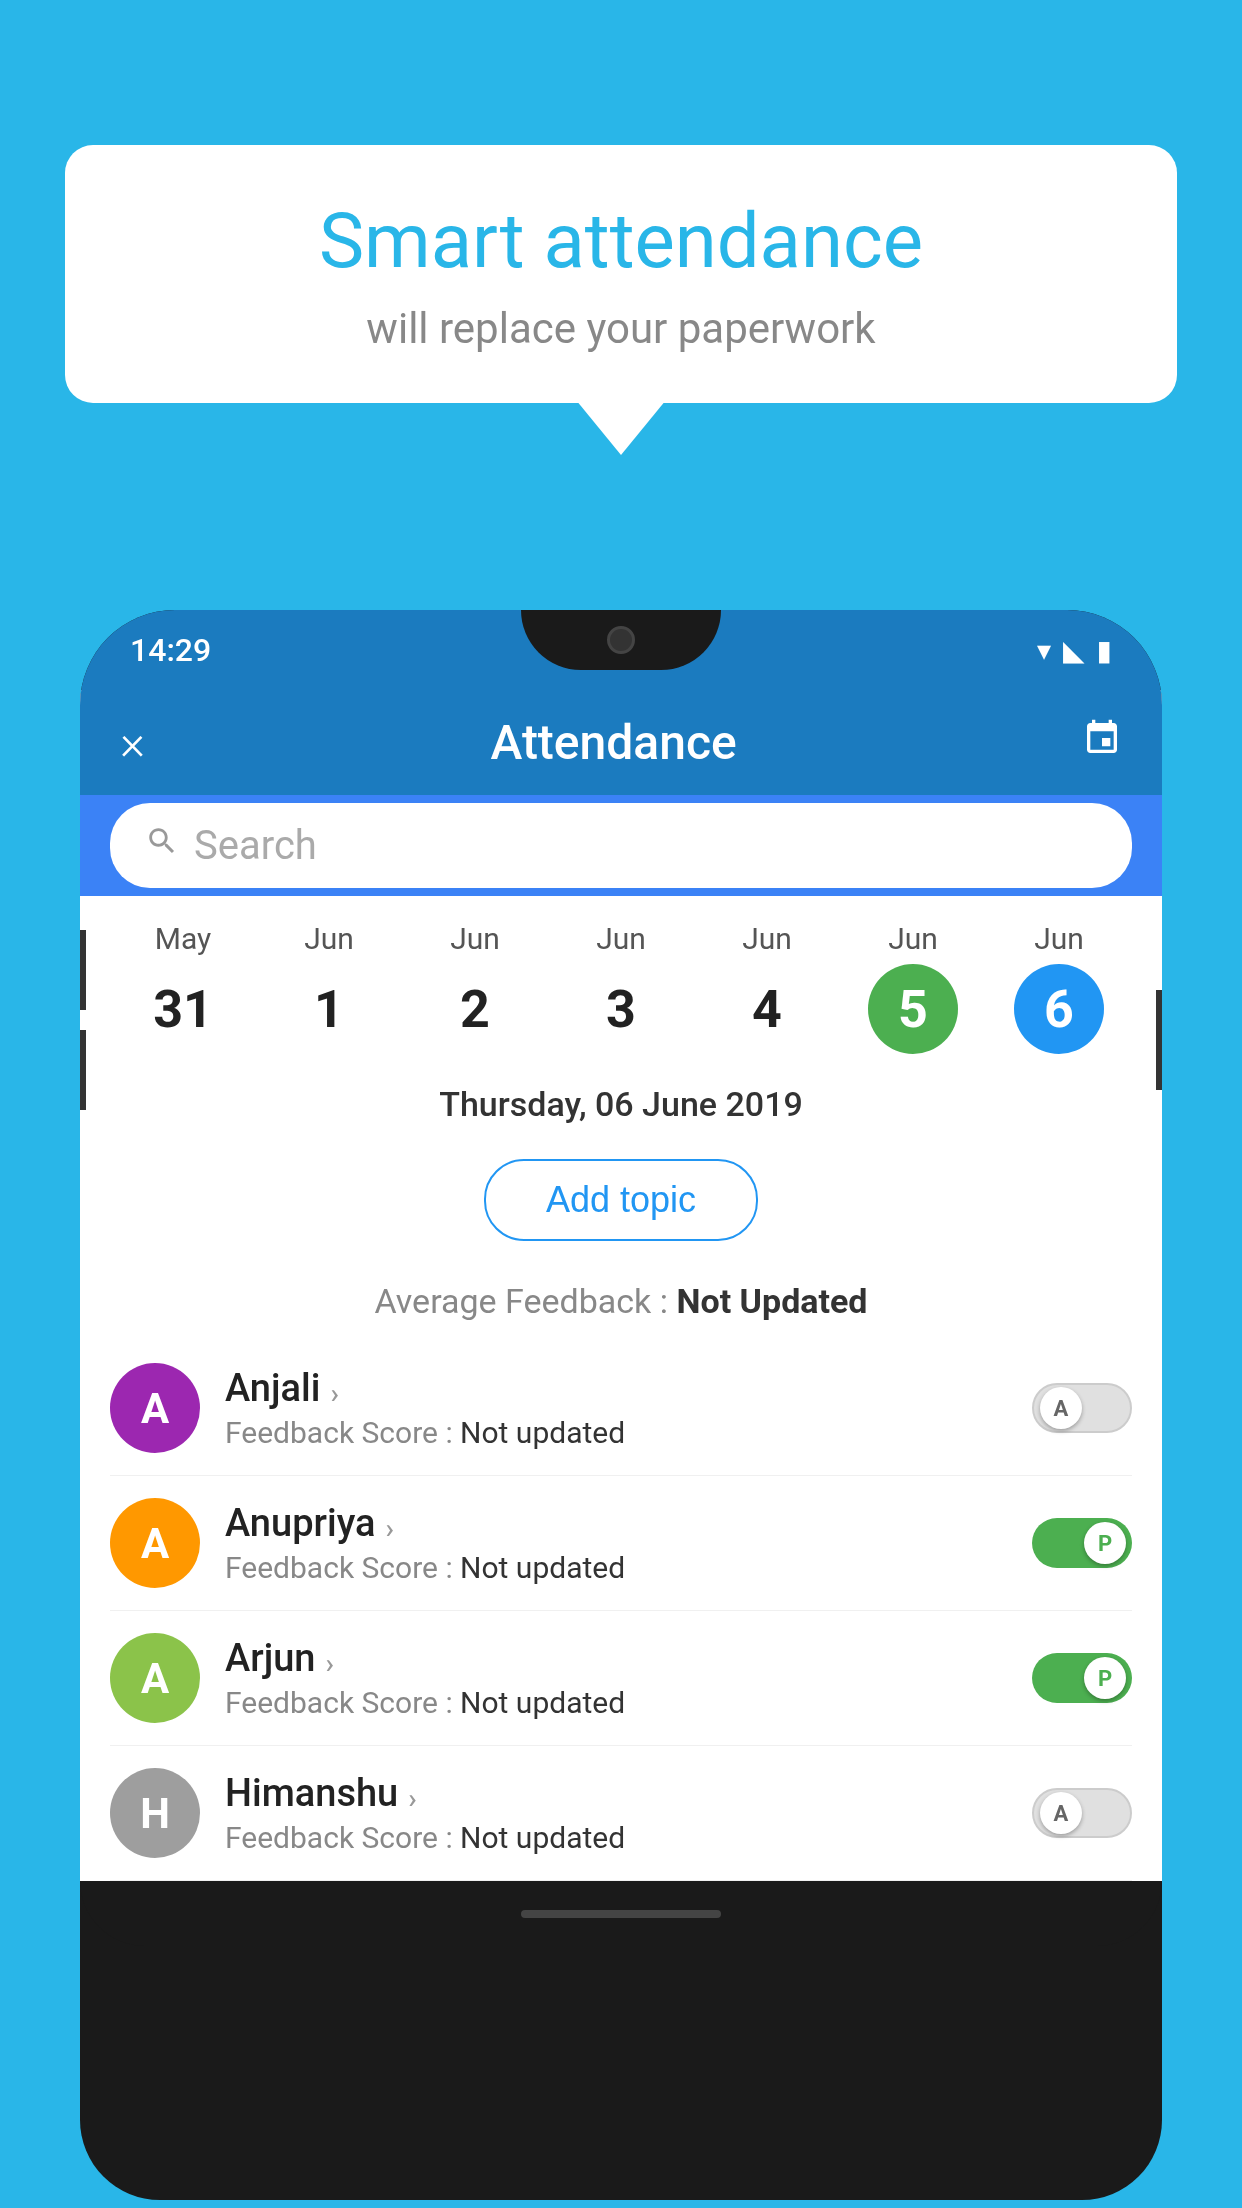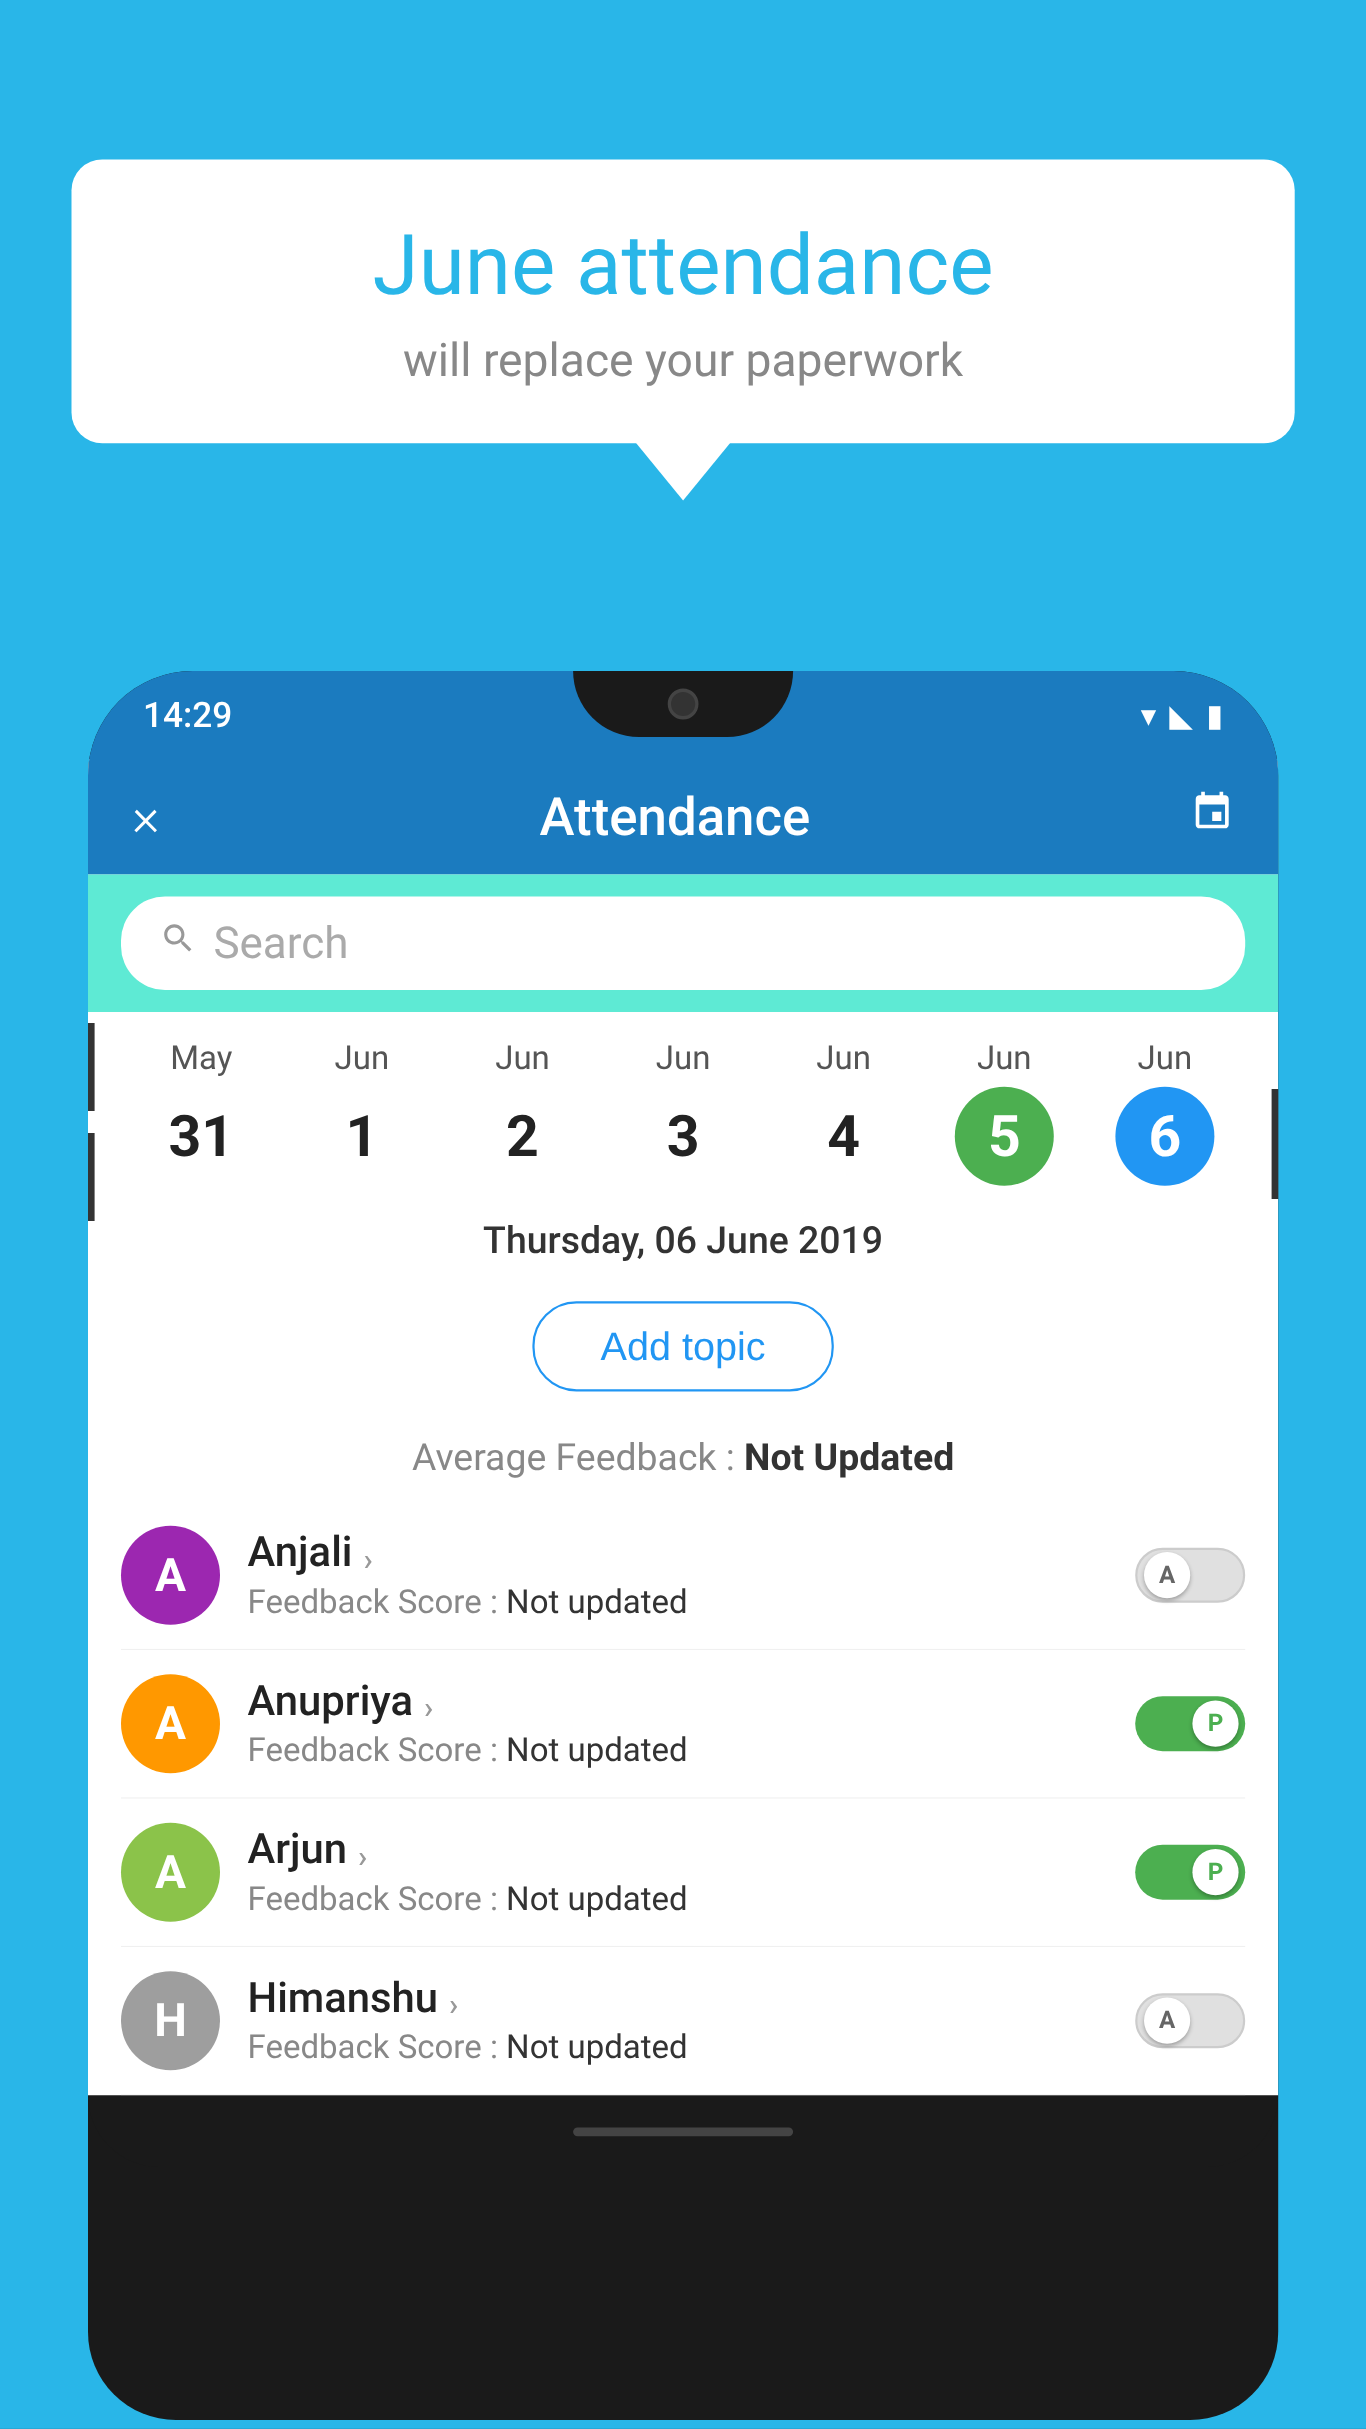--- a/index.html
+++ b/index.html
@@ -156,22 +156,22 @@
       font-weight: 500;
     }
 
     .header-calendar {
       color: white;
       font-size: 38px;
     }
 
     
     .search-bar-container {
-      background: #5eead4;
-      padding: 20px 30px;
+      background: #3b82f6;
+      padding: 8px 30px;
     }
 
     .search-bar {
       background: white;
       border-radius: 40px;
       height: 85px;
       display: flex;
       align-items: center;
       padding: 0 35px;
       gap: 15px;
@@ -414,21 +414,21 @@
       border-radius: 4px;
     }
   </style>
 </head>
 <body>
 
 <div style="position:absolute;inset:0;background:#29b6e8;"></div>
 
 <div class="speech-bubble-container">
   <div class="speech-bubble">
-    <div class="speech-bubble-title">June attendance</div>
+    <div class="speech-bubble-title">Smart attendance</div>
     <div class="speech-bubble-subtitle">will replace your paperwork</div>
     <div class="speech-bubble-arrow"></div>
   </div>
 </div>
 
 <div class="phone-container">
   <div class="phone-outer">
 
     <div class="phone-side-btn-right"></div>
     <div class="phone-side-btn-left-vol"></div>

